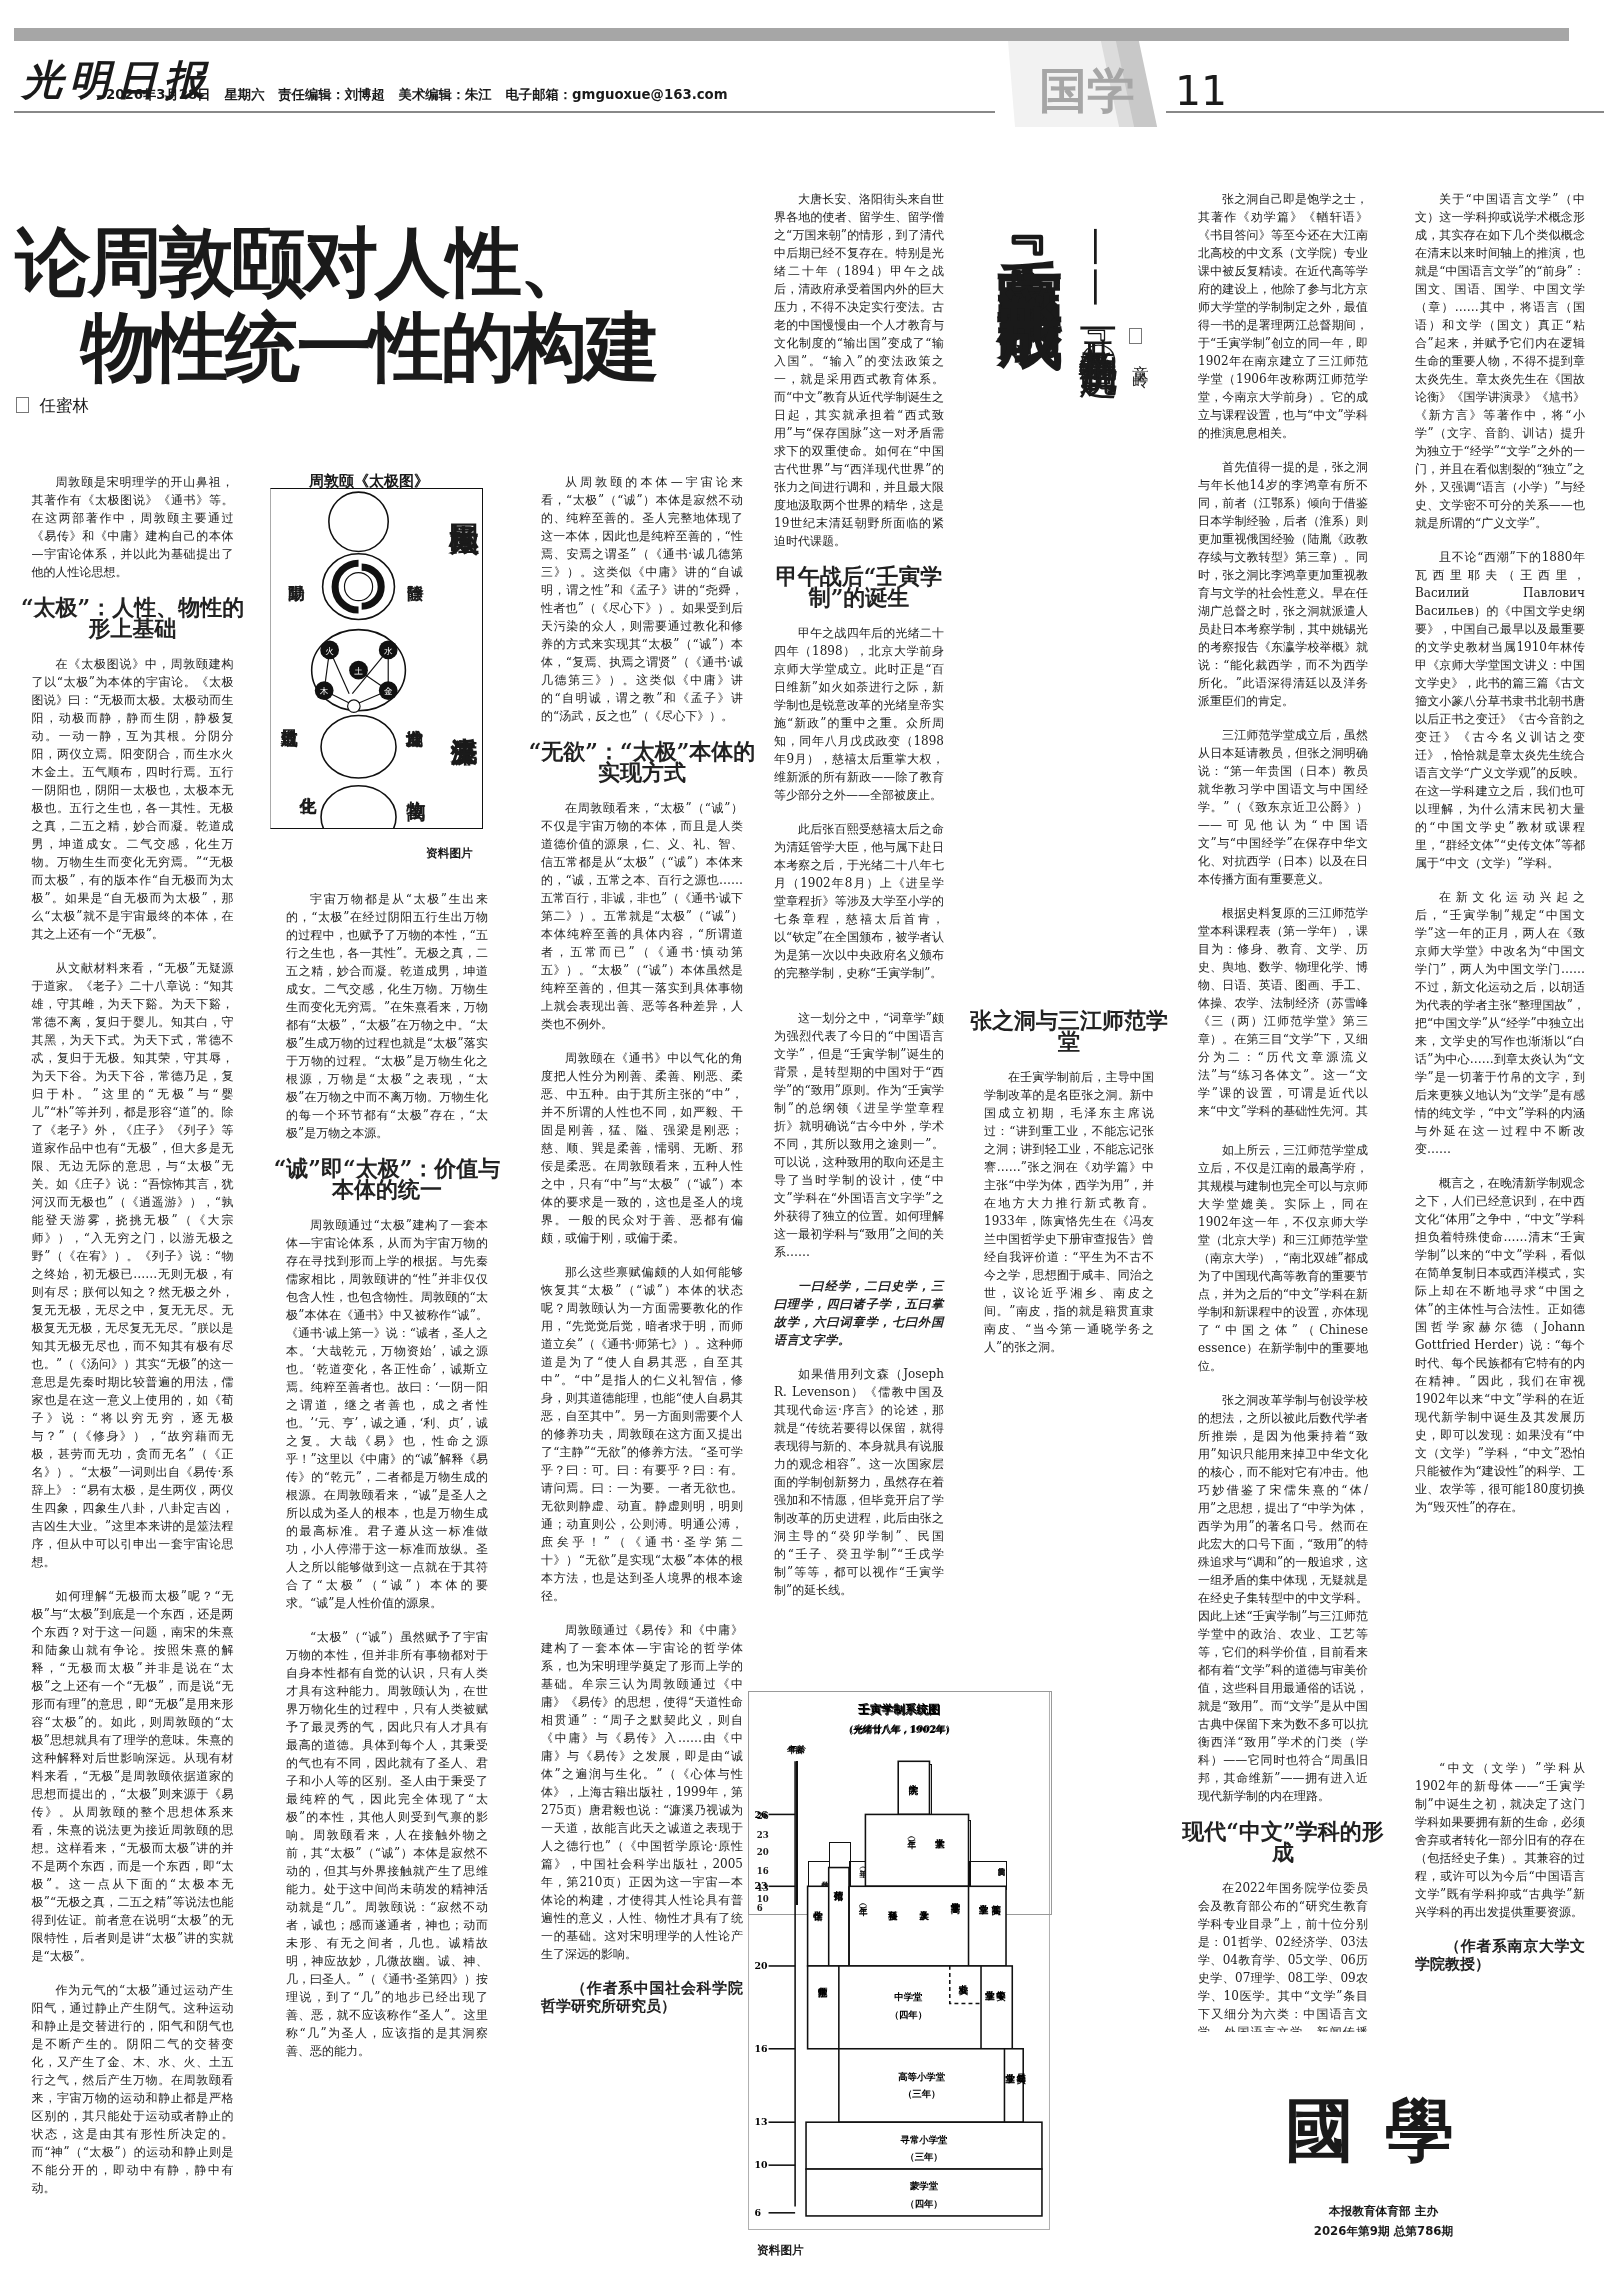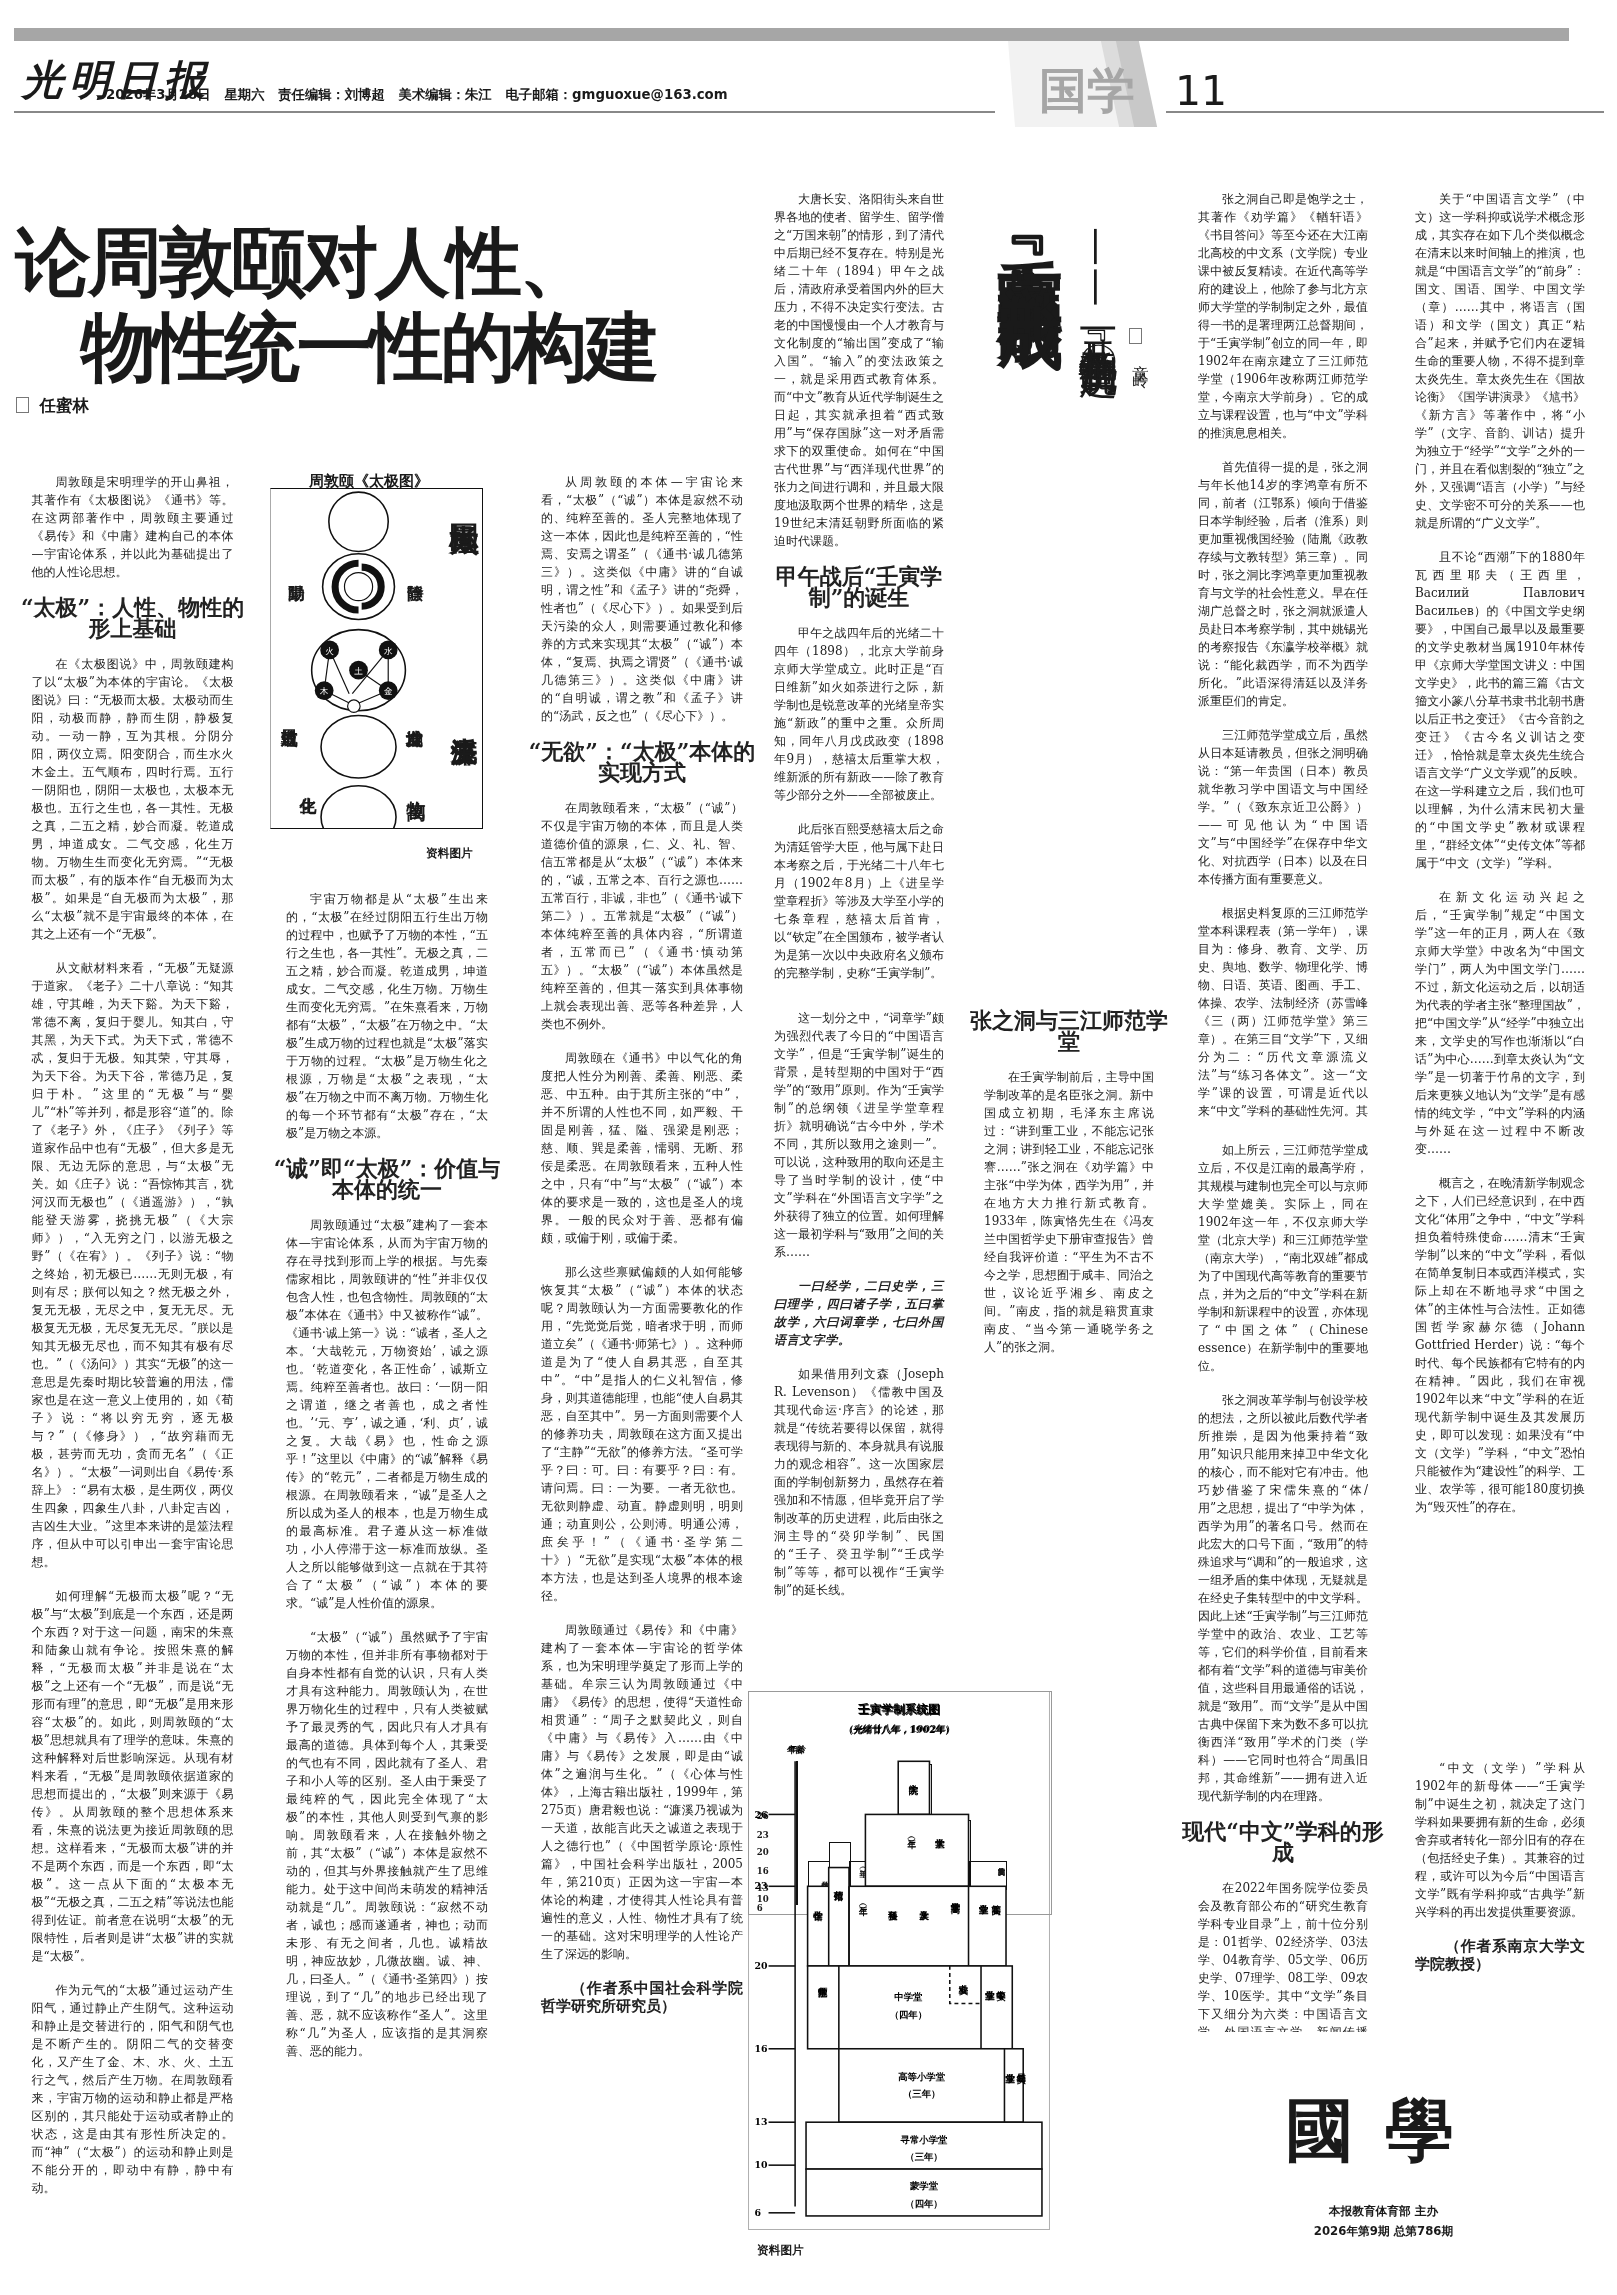--- a/index.html
+++ b/index.html
@@ -10,21 +10,21 @@
   .masthead-info{left:106px;top:86px;font-family:"DejaVu Sans",sans-serif;font-size:13.3px;font-weight:bold;white-space:pre;}
   .rule{left:14px;top:111px;width:981px;height:1.6px;background:#888;}
   .section-tab{left:1008px;top:41px;width:117px;height:86px;background:#f2f2f2;clip-path:polygon(0 0,100% 0,100% 100%,6% 100%);}
   .section-tab2{left:1110px;top:41px;width:31px;height:86px;background:#dcdcdc;transform:skewX(12deg);}
   .section-tab3{left:1125px;top:41px;width:23.4px;height:86px;background:#c8c8c8;transform:skewX(12deg);}
   .section-name{left:1039px;top:59px;font-size:48px;font-weight:bold;color:#a6a6a6;}
   .page-num{left:1175px;top:67px;font-family:"DejaVu Sans",sans-serif;font-size:41px;}
   .rule2{left:1166px;top:111px;width:438px;height:1.6px;background:#888;}
 
   .headline{font-family:"DejaVu Serif",serif;font-weight:900;font-size:75px;line-height:84px;letter-spacing:-3.1px;}
-  .byline{font-family:"DejaVu Serif",serif;font-size:16.4px;font-weight:bold;}
+  .byline{font-family:"DejaVu Serif",serif;font-size:16.4px;}
   .box{display:inline-block;width:11px;height:14px;border:1.6px solid #777;vertical-align:-2.3px;margin-right:11px;}
 
   .col{font-family:"DejaVu Serif",serif;font-size:12px;line-height:18px;text-align:justify;color:#222;}
   .col p{margin:16px;text-indent:2em;}
   .col h3{margin:11px 0 9.4px;font-size:22px;line-height:21px;font-weight:bold;text-align:center;}
   .col .quote{font-style:italic;font-weight:bold;letter-spacing:0.8px;}
   .col .sig{font-weight:bold;font-family:"DejaVu Sans",sans-serif;font-size:15px;}
 
   .vtitle{writing-mode:vertical-rl;font-family:"DejaVu Serif",serif;font-weight:900;font-size:66px;letter-spacing:4.7px;}
   .vsub{writing-mode:vertical-rl;font-family:"DejaVu Sans",sans-serif;font-size:39px;letter-spacing:1.6px;}

